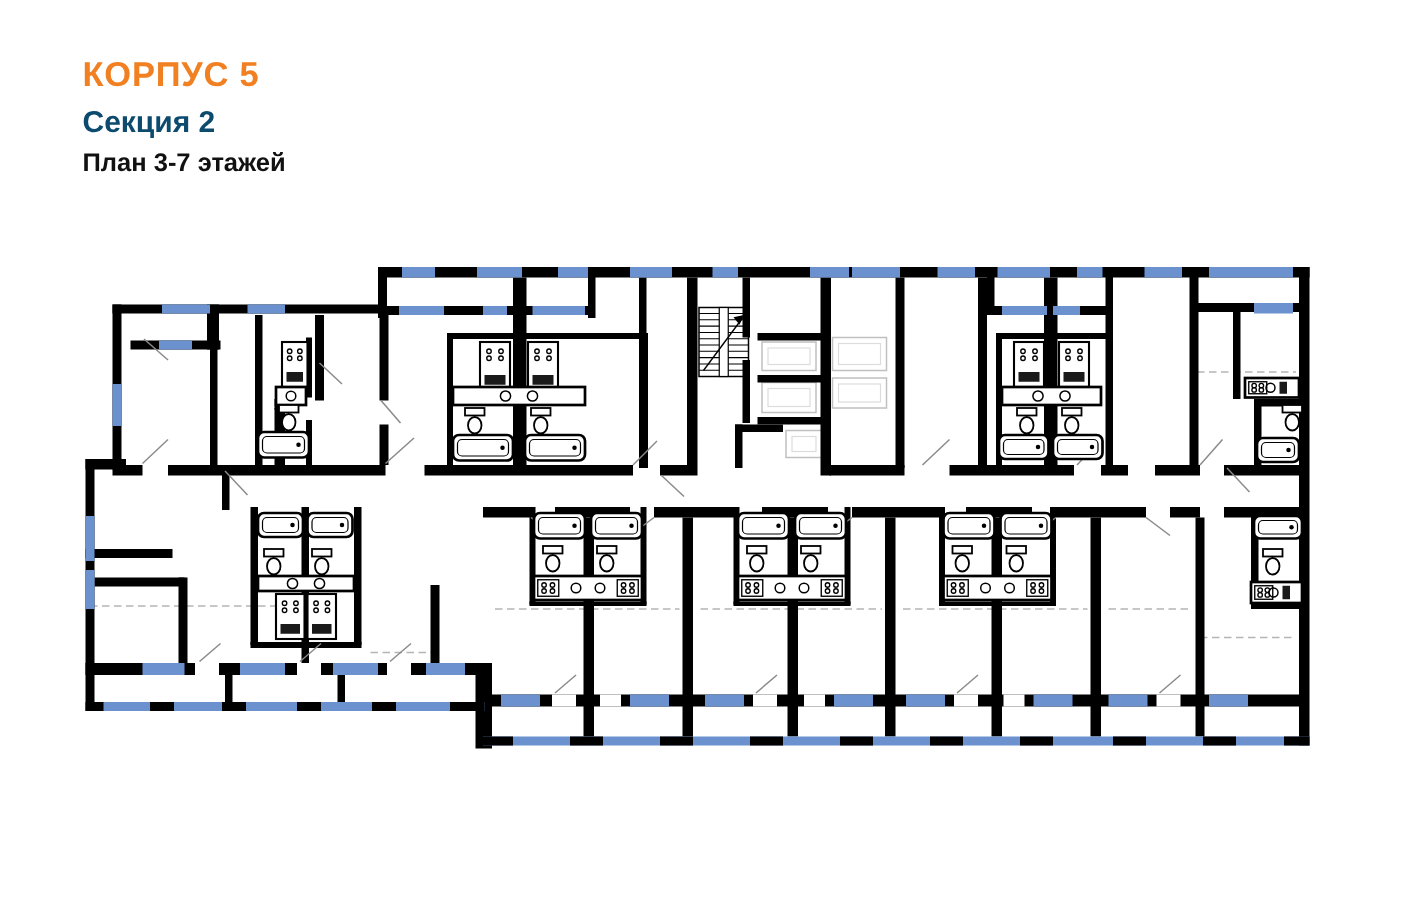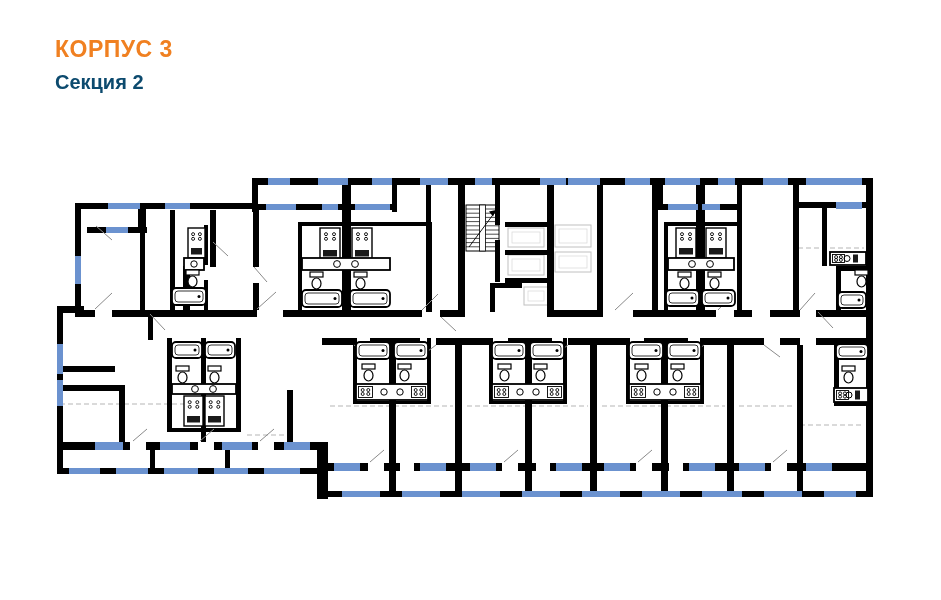--- a/index.html
+++ b/index.html
@@ -9,22 +9,23 @@
   .t1{font-size:23px;font-weight:bold;letter-spacing:.5px;}
   .t2{font-size:20px;font-weight:bold;margin-top:8px;}
   .t3{font-size:17px;font-weight:bold;color:#111;margin-top:5px;}
   svg{position:absolute;left:0;top:0;}
 </style>
 </head>
 <body>
 
 <div class="page">
   <header>
-    <div class="t1" style="color: rgb(240, 128, 33);">КОРПУС 3</div>
+    <div class="t1" style="color: rgb(240, 128, 33);">КОРПУС 5</div>
     <div class="t2" style="color: #0c4a6e;">Секция 2</div>
+    <div class="t3">План 3-7 этажей</div>
   </header>
   <svg width="941" height="600" viewBox="0 0 941 600" xmlns="http://www.w3.org/2000/svg">
       <line x1="60" y1="404" x2="192" y2="404" stroke="#B5B5B5" stroke-width="1" stroke-dasharray="5 3"></line>
       <line x1="247" y1="435" x2="290" y2="435" stroke="#B5B5B5" stroke-width="1" stroke-dasharray="5 3"></line>
       <line x1="330" y1="406" x2="453" y2="406" stroke="#B5B5B5" stroke-width="1" stroke-dasharray="5 3"></line>
       <line x1="467" y1="406" x2="588" y2="406" stroke="#B5B5B5" stroke-width="1" stroke-dasharray="5 3"></line>
       <line x1="602" y1="406" x2="725" y2="406" stroke="#B5B5B5" stroke-width="1" stroke-dasharray="5 3"></line>
       <line x1="739" y1="406" x2="795" y2="406" stroke="#B5B5B5" stroke-width="1" stroke-dasharray="5 3"></line>
       <line x1="800" y1="425" x2="864" y2="425" stroke="#B5B5B5" stroke-width="1" stroke-dasharray="5 3"></line>
       <line x1="798" y1="248" x2="864" y2="248" stroke="#B5B5B5" stroke-width="1" stroke-dasharray="5 3"></line>

